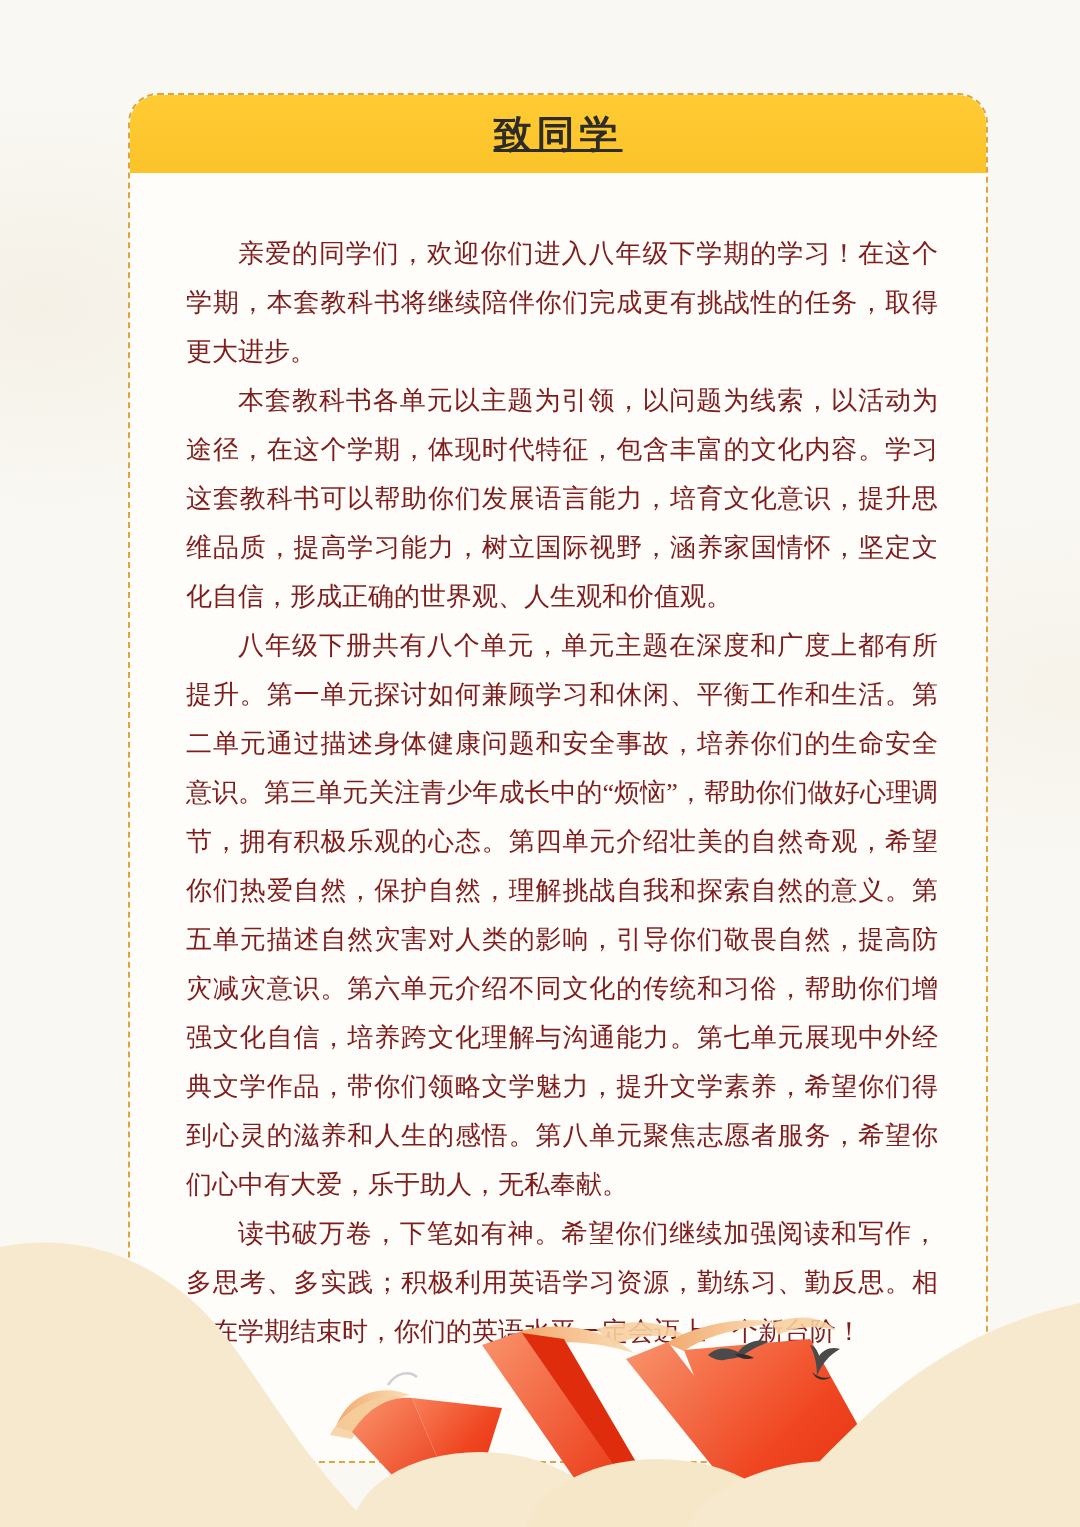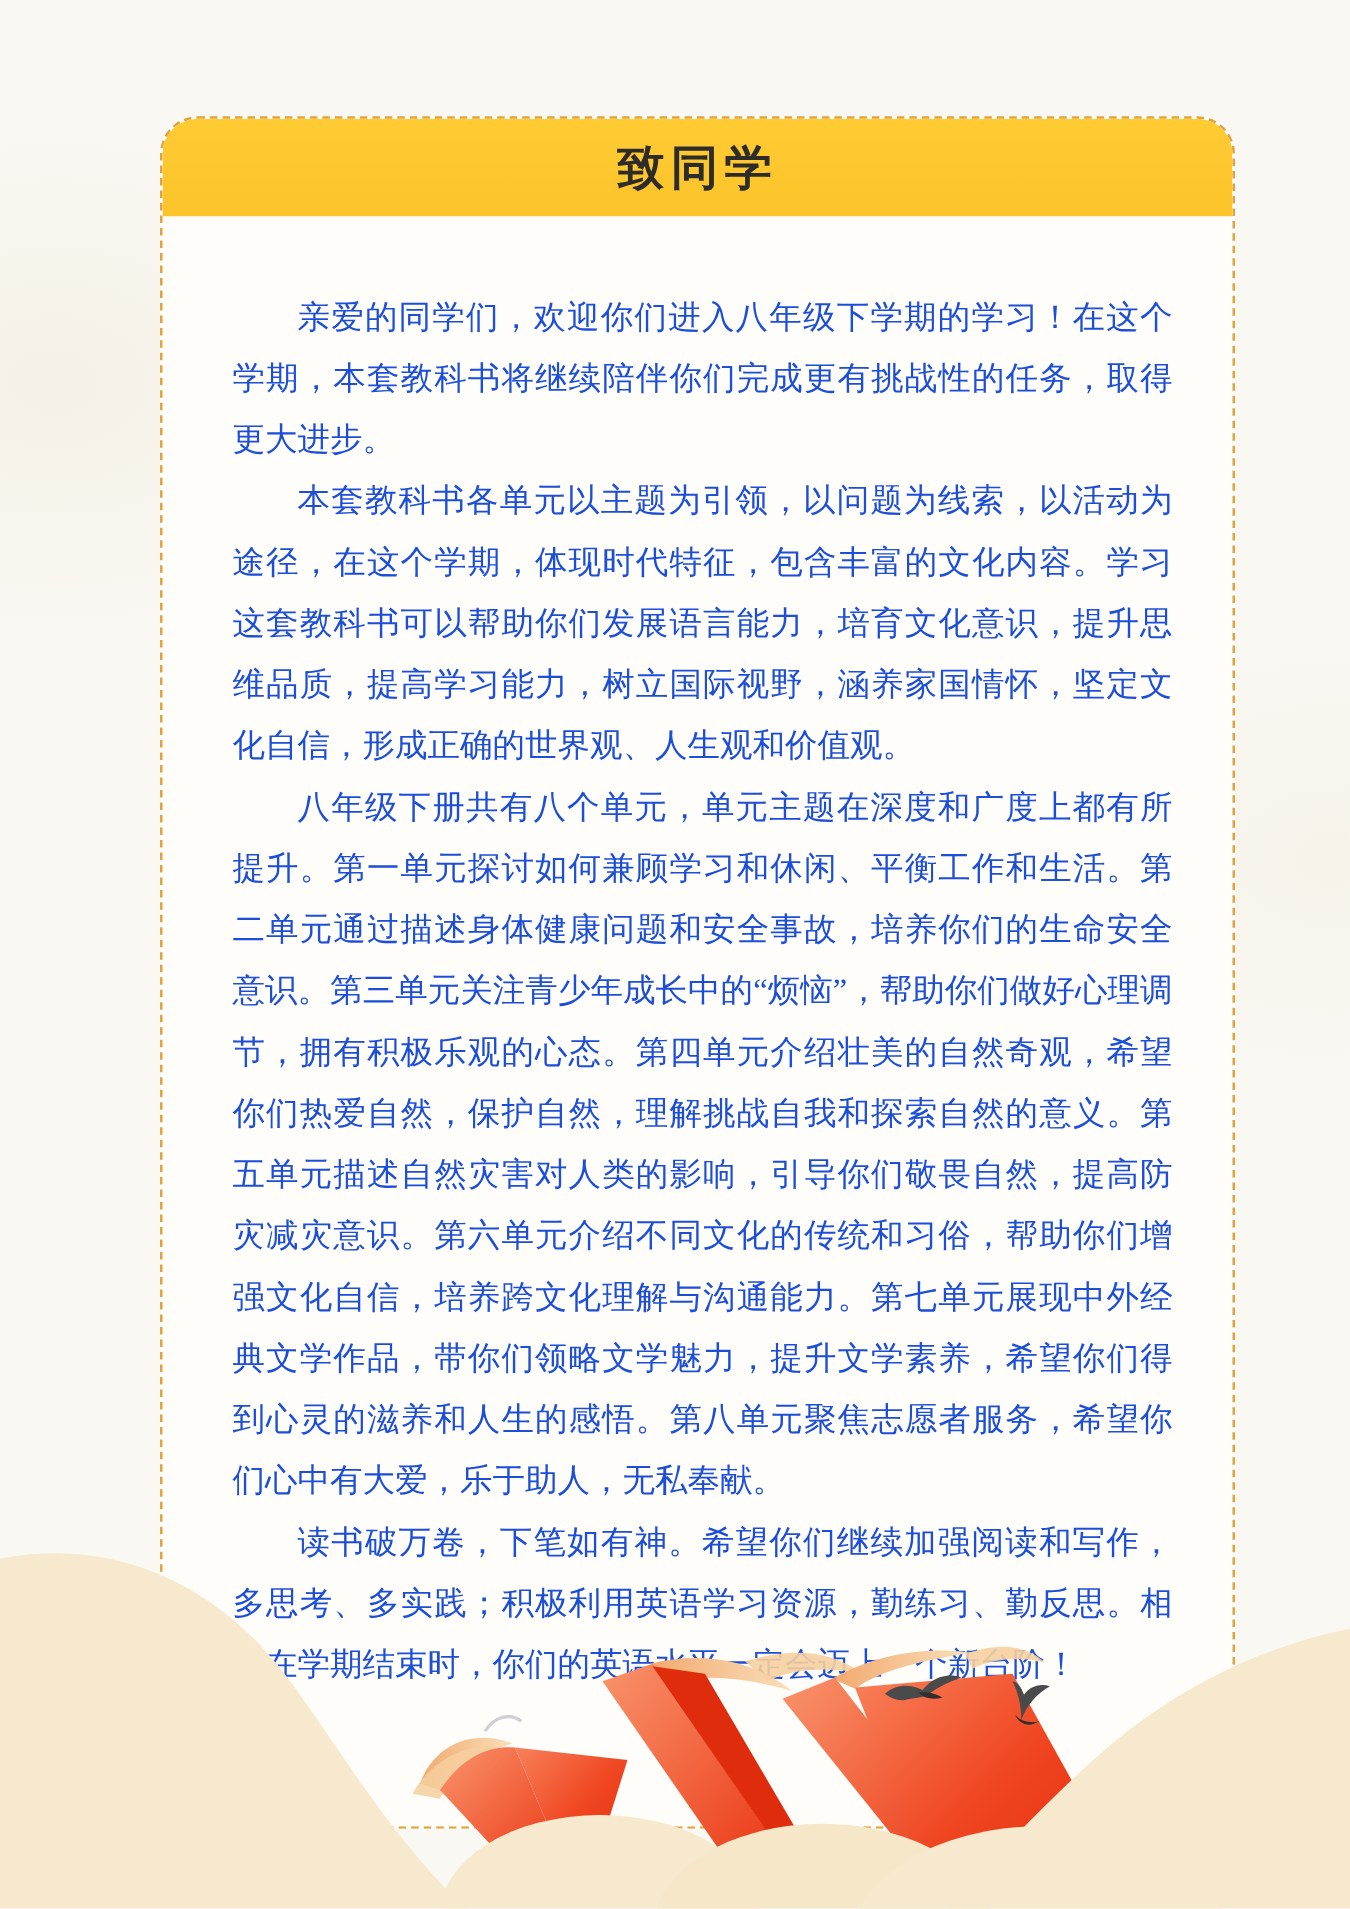--- a/index.html
+++ b/index.html
@@ -44,25 +44,26 @@
     align-items: center;
     justify-content: center;
   }
   .banner h1 {
     margin: 0;
     font-family: "Liberation Sans", "DejaVu Sans", sans-serif;
     font-size: 38px;
     font-weight: 700;
     letter-spacing: 5px;
     color: #2e2c28;
+    text-decoration: underline;
   }
 
   .content {
     padding: 56px 48px 0 56px;
-    color: #1d4ed8;
+    color: #7f1d1d;
     font-size: 26px;
     line-height: 49px;
     text-align: justify;
     text-justify: inter-ideograph;
   }
   .content p {
     margin: 0;
     text-indent: 2em;
   }
 

